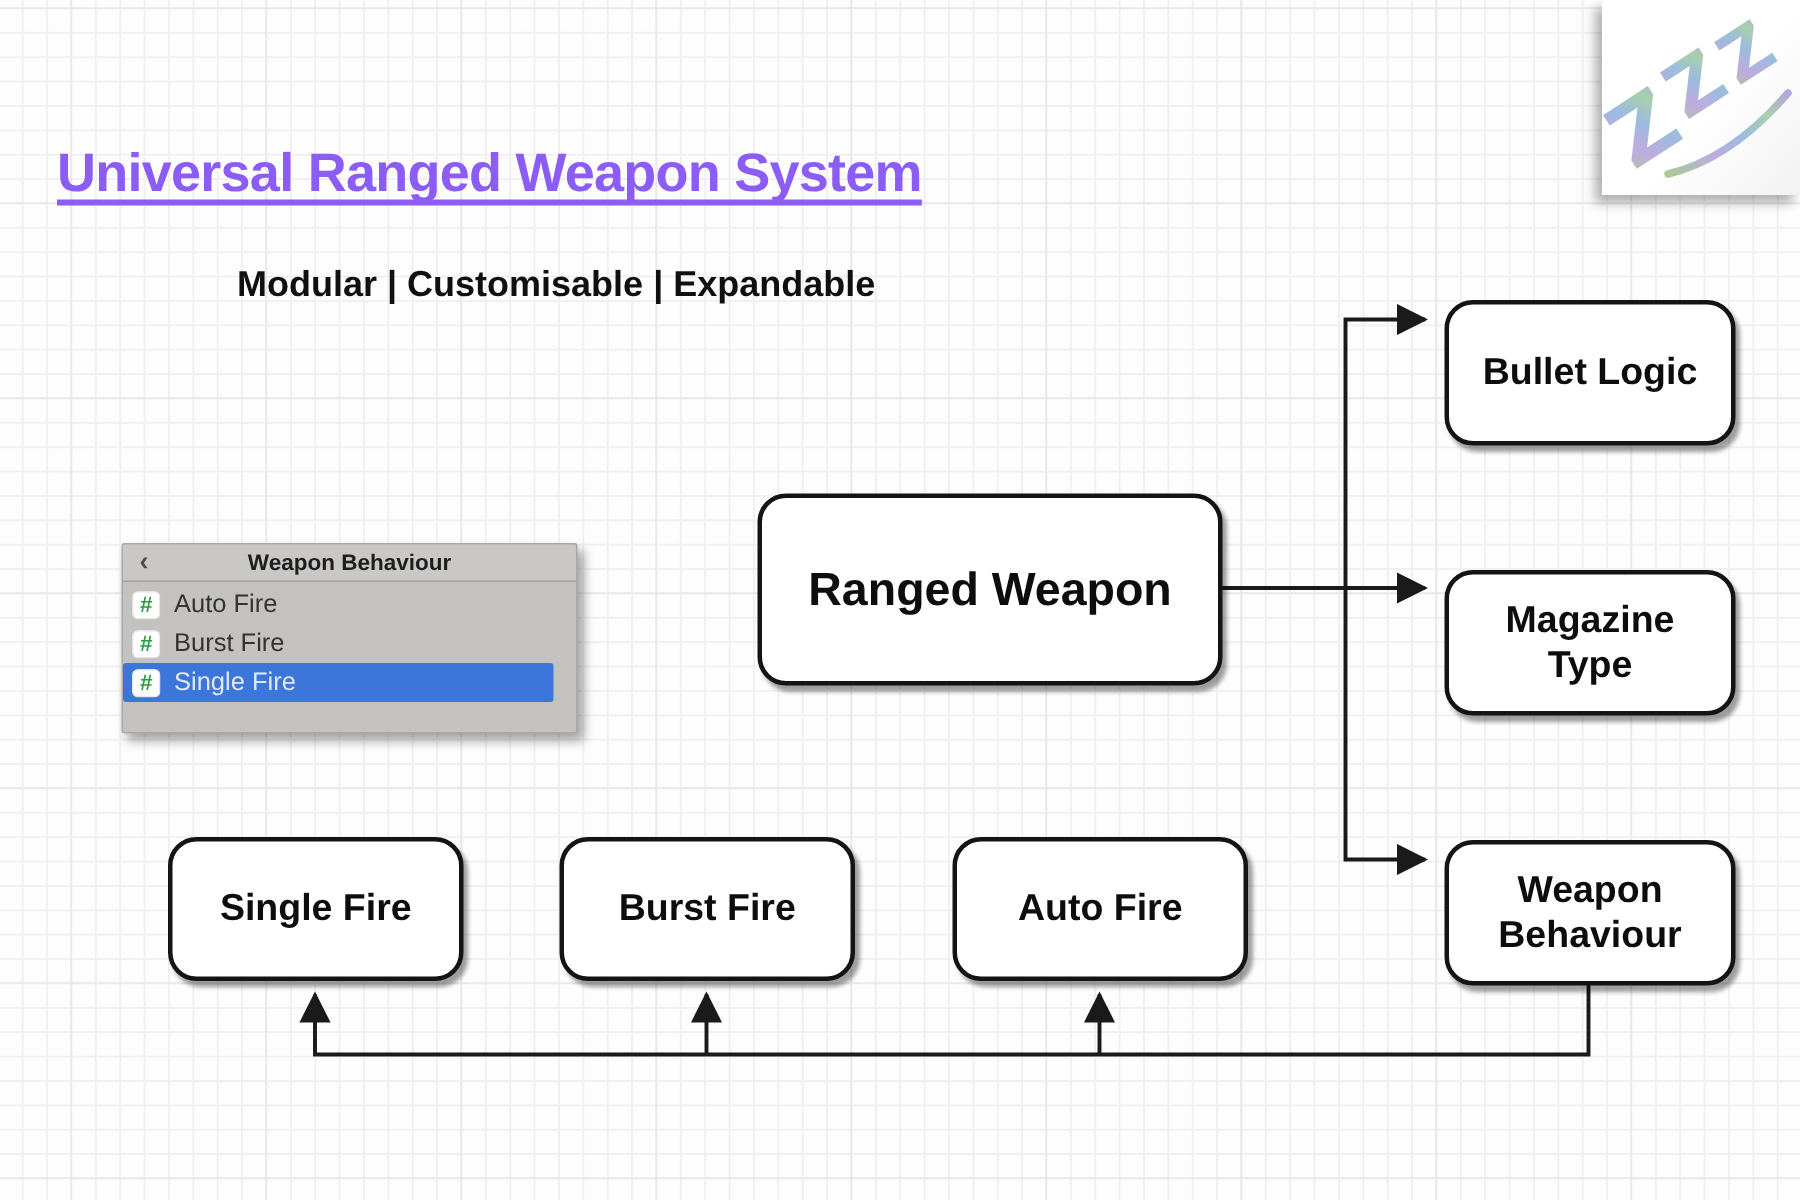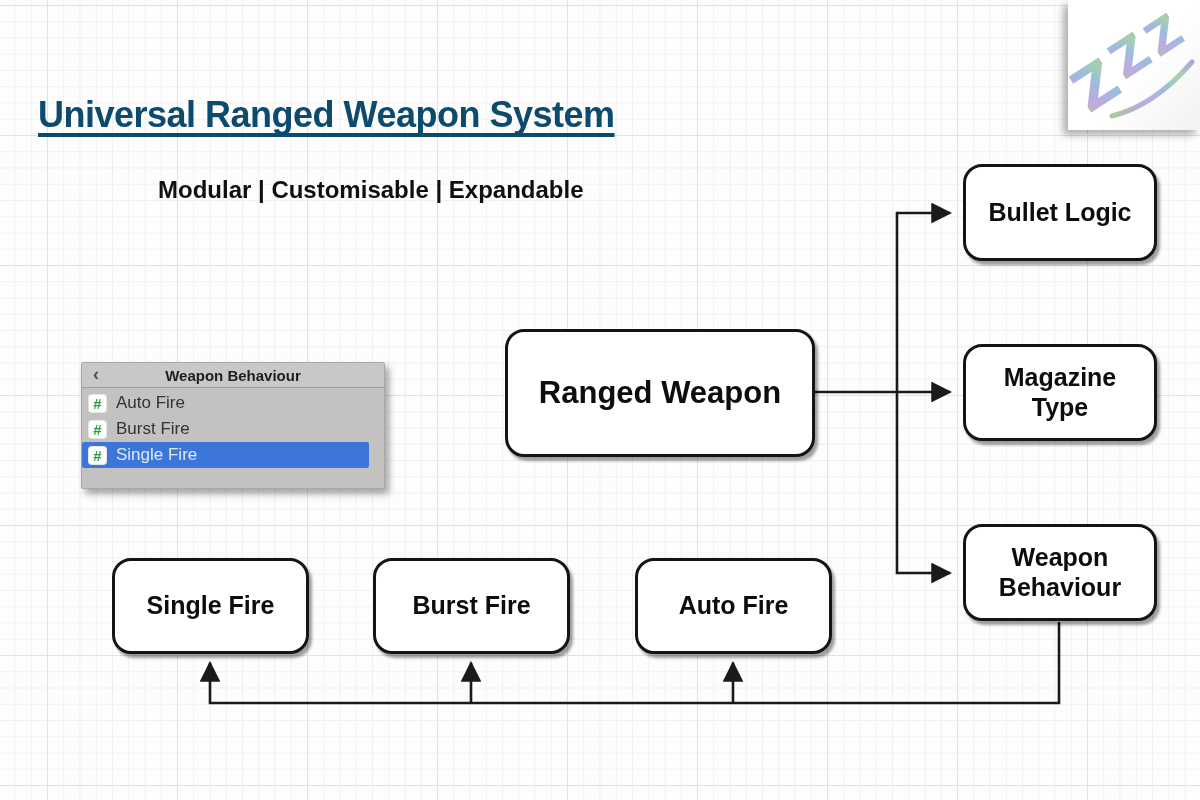--- a/index.html
+++ b/index.html
@@ -13,21 +13,21 @@
       linear-gradient(to bottom, #e2e2e2 1px, transparent 1px),
       linear-gradient(to right, #f0f0f0 1px, transparent 1px),
       linear-gradient(to bottom, #f0f0f0 1px, transparent 1px);
     background-size:130px 130px, 130px 130px, 16.25px 16.25px, 16.25px 16.25px;
     background-position:47px 5px, 47px 5px, 47px 5px, 47px 5px;
   }
 
   
   .page-title {
     position:absolute; left:38px; top:94px;
-    font-size:36px; font-weight:bold; color:#0c4a6e;
+    font-size:36px; font-weight:bold; color:#8b5cf6;
     letter-spacing:-0.5px;
     text-decoration:underline; text-decoration-thickness:4px;
     text-underline-offset:6px; text-decoration-skip-ink:none;
     white-space:nowrap;
   }
   .page-subtitle {
     position:absolute; left:130px; top:176px;
     font-size:24px; font-weight:bold; color:#101010;
     white-space:nowrap;
     margin-left:28px;
@@ -42,21 +42,21 @@
     background:#ffffff;
     border:3px solid #141414;
     border-radius:19px;
     box-shadow:3px 4px 3px rgba(0,0,0,0.38);
     display:flex; align-items:center; justify-content:center;
     text-align:center;
     font-weight:bold; color:#0d0d0d;
     line-height:1.18;
   }
   .node-main { left:505px; top:329px; width:310px; height:128px; font-size:31px; padding:0 28px; }
-  .node-sm   { width:194px; height:97px; font-size:25px; padding:0 10px; }
+  .node-sm   { width:194px; height:97px; font-size:25px; padding:0 10px;margin-top:36px; }
   .n-bullet  { left:963px; top:164px; }
   .n-mag     { left:963px; top:344px; }
   .n-wb      { left:963px; top:524px; }
   .node-row  { width:197px; height:96px; font-size:25px; top:558px; padding:0 10px; }
   .n-single  { left:112px; }
   .n-burst   { left:373px; }
   .n-auto    { left:635px; }
 
   
   .inspector {

